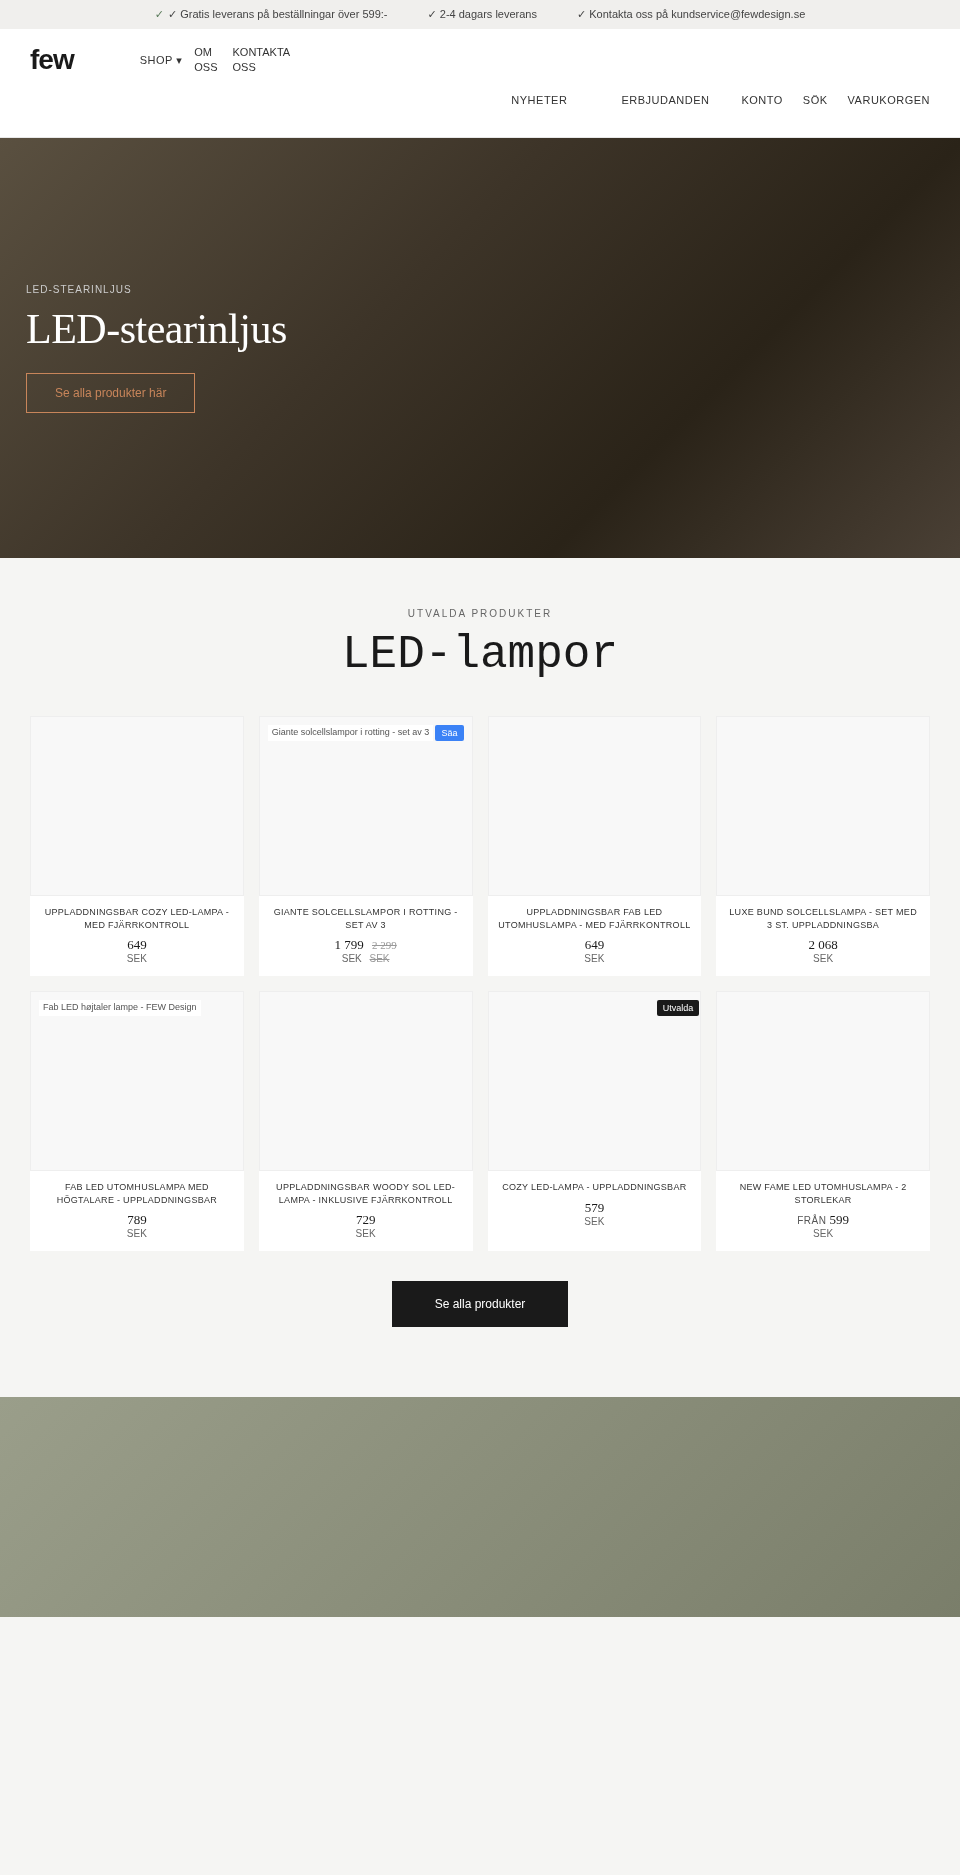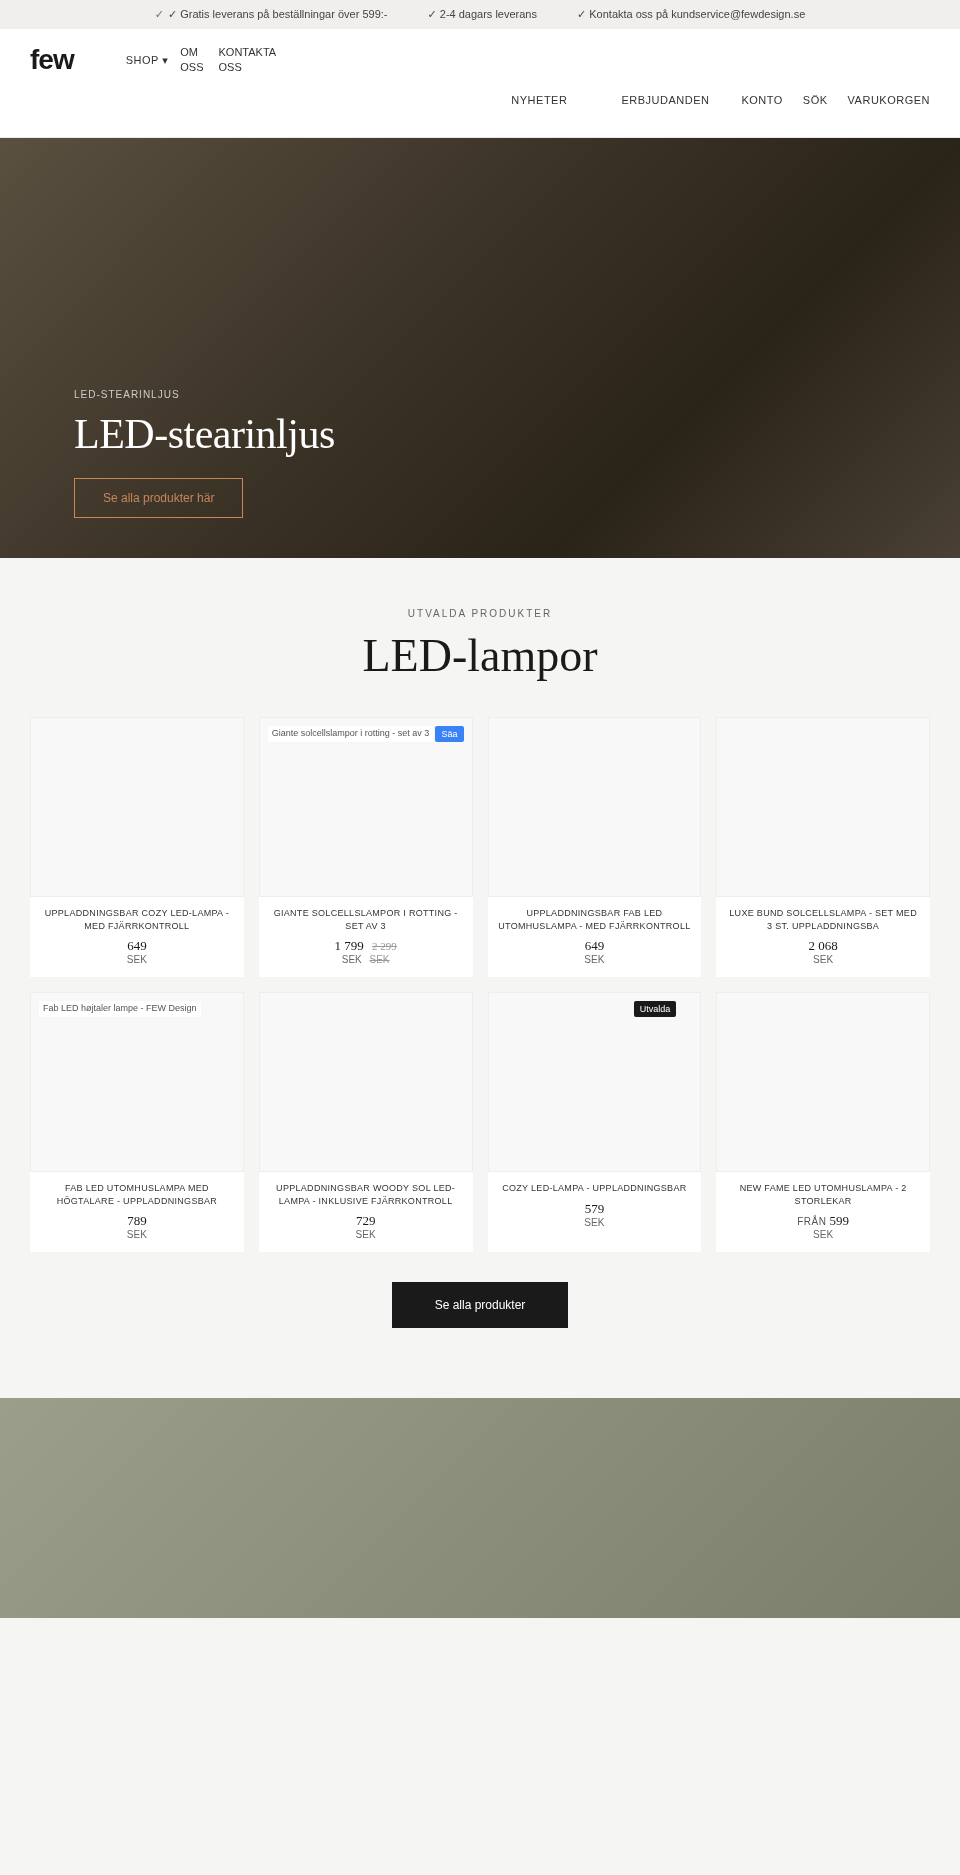--- a/index.html
+++ b/index.html
@@ -23,21 +23,21 @@
     
     .header {
       background: #fff;
       padding: 0 30px;
       border-bottom: 1px solid #e8e8e8;
     }
     .header-top {
       display: flex;
       align-items: center;
       padding: 15px 0 5px;
-      gap: 30px;
+      gap: 44px;
     }
     .logo {
       font-size: 28px;
       font-weight: bold;
       font-family: Arial, sans-serif;
       color: #1a1a1a;
       letter-spacing: -1px;
       margin-right: 10px;
     }
     .nav-primary {
@@ -95,22 +95,22 @@
       color: #333;
     }
 
     
     .hero {
       width: 100%;
       height: 420px;
       background: linear-gradient(135deg, #5a5040 0%, #3d3428 40%, #2a2318 70%, #4a4035 100%);
       position: relative;
       display: flex;
-      align-items: flex-end;
-      padding: 40px 74px;
+      align-items: center;
+      padding: 40px 26px;
     }
     .hero-content { color: #fff; }
     .hero-subtitle {
       font-size: 10px;
       font-family: Arial, sans-serif;
       text-transform: uppercase;
       letter-spacing: 1px;
       color: #ccc;
       margin-bottom: 10px;
     }
@@ -146,21 +146,21 @@
       font-family: Arial, sans-serif;
       text-transform: uppercase;
       letter-spacing: 2px;
       color: #666;
       margin-bottom: 10px;
     }
     .section-title {
       text-align: center;
       font-size: 46px;
       font-weight: normal;
-      font-family: Liberation Serif, serif;
+      font-family: Liberation Mono, monospace;
       color: #1a1a1a;
       margin-bottom: 35px;
     }
 
     
     .product-grid {
       display: grid;
       grid-template-columns: repeat(4, 1fr);
       gap: 15px;
       margin-bottom: 15px;
@@ -185,21 +185,21 @@
       background: #3b82f6;
       color: #fff;
       font-size: 9px;
       font-family: Arial, sans-serif;
       padding: 3px 6px;
       border-radius: 2px;
     }
     .product-badge-utvalda {
       position: absolute;
       top: 8px;
-      right: 24px;
+      right: 1px;
       background: #1a1a1a;
       color: #fff;
       font-size: 9px;
       font-family: Arial, sans-serif;
       padding: 3px 6px;
       border-radius: 2px;
     }
     .product-info {
       padding: 10px 10px 12px;
       text-align: center;

